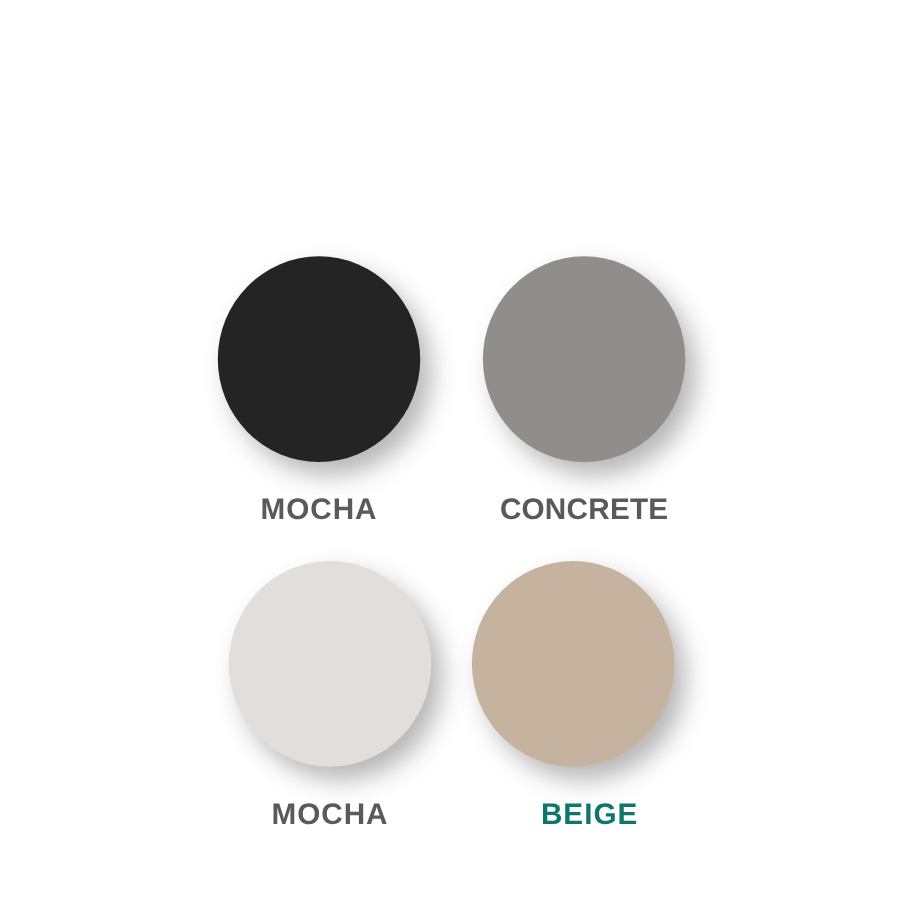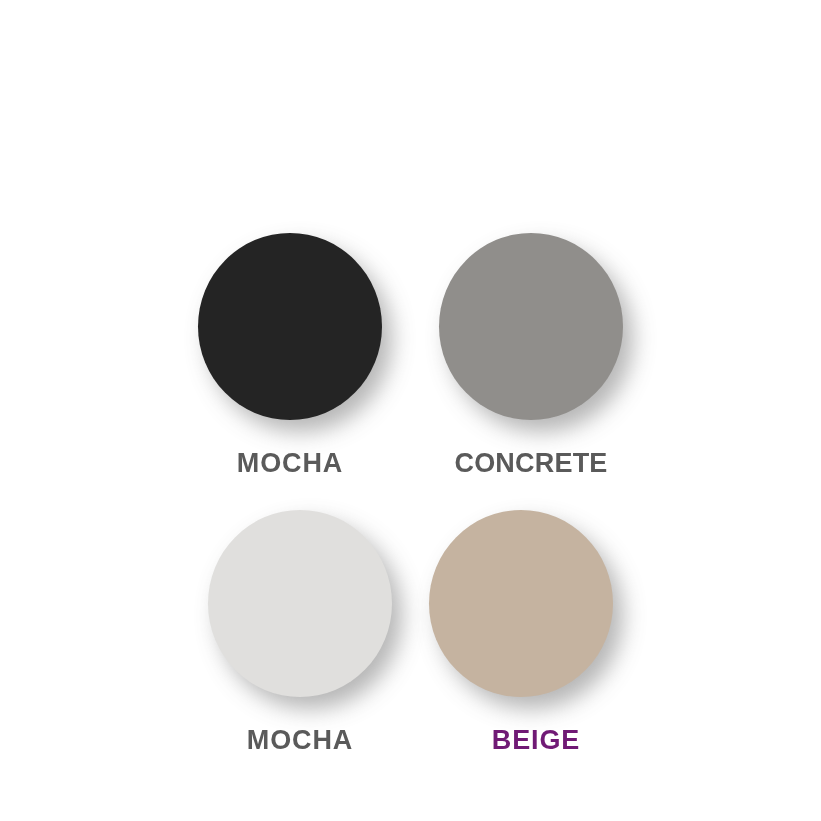--- a/index.html
+++ b/index.html
@@ -91,18 +91,18 @@
 
   <div class="swatch-row row-2">
 
     <div class="swatch">
       <div class="swatch-disc" style="background-color: rgb(224, 223, 221);"></div>
       <div class="swatch-label" style="color: rgb(90, 90, 90);">MOCHA</div>
     </div>
 
     <div class="swatch">
       <div class="swatch-disc" style="background-color: rgb(197, 179, 160);"></div>
-      <div class="swatch-label" style="color: #701a75; margin-left: 30px;">BEIGE</div>
+      <div class="swatch-label" style="color: #0f766e; margin-left: 30px;">BEIGE</div>
     </div>
 
   </div>
 
 </div>
 
 </body></html>

